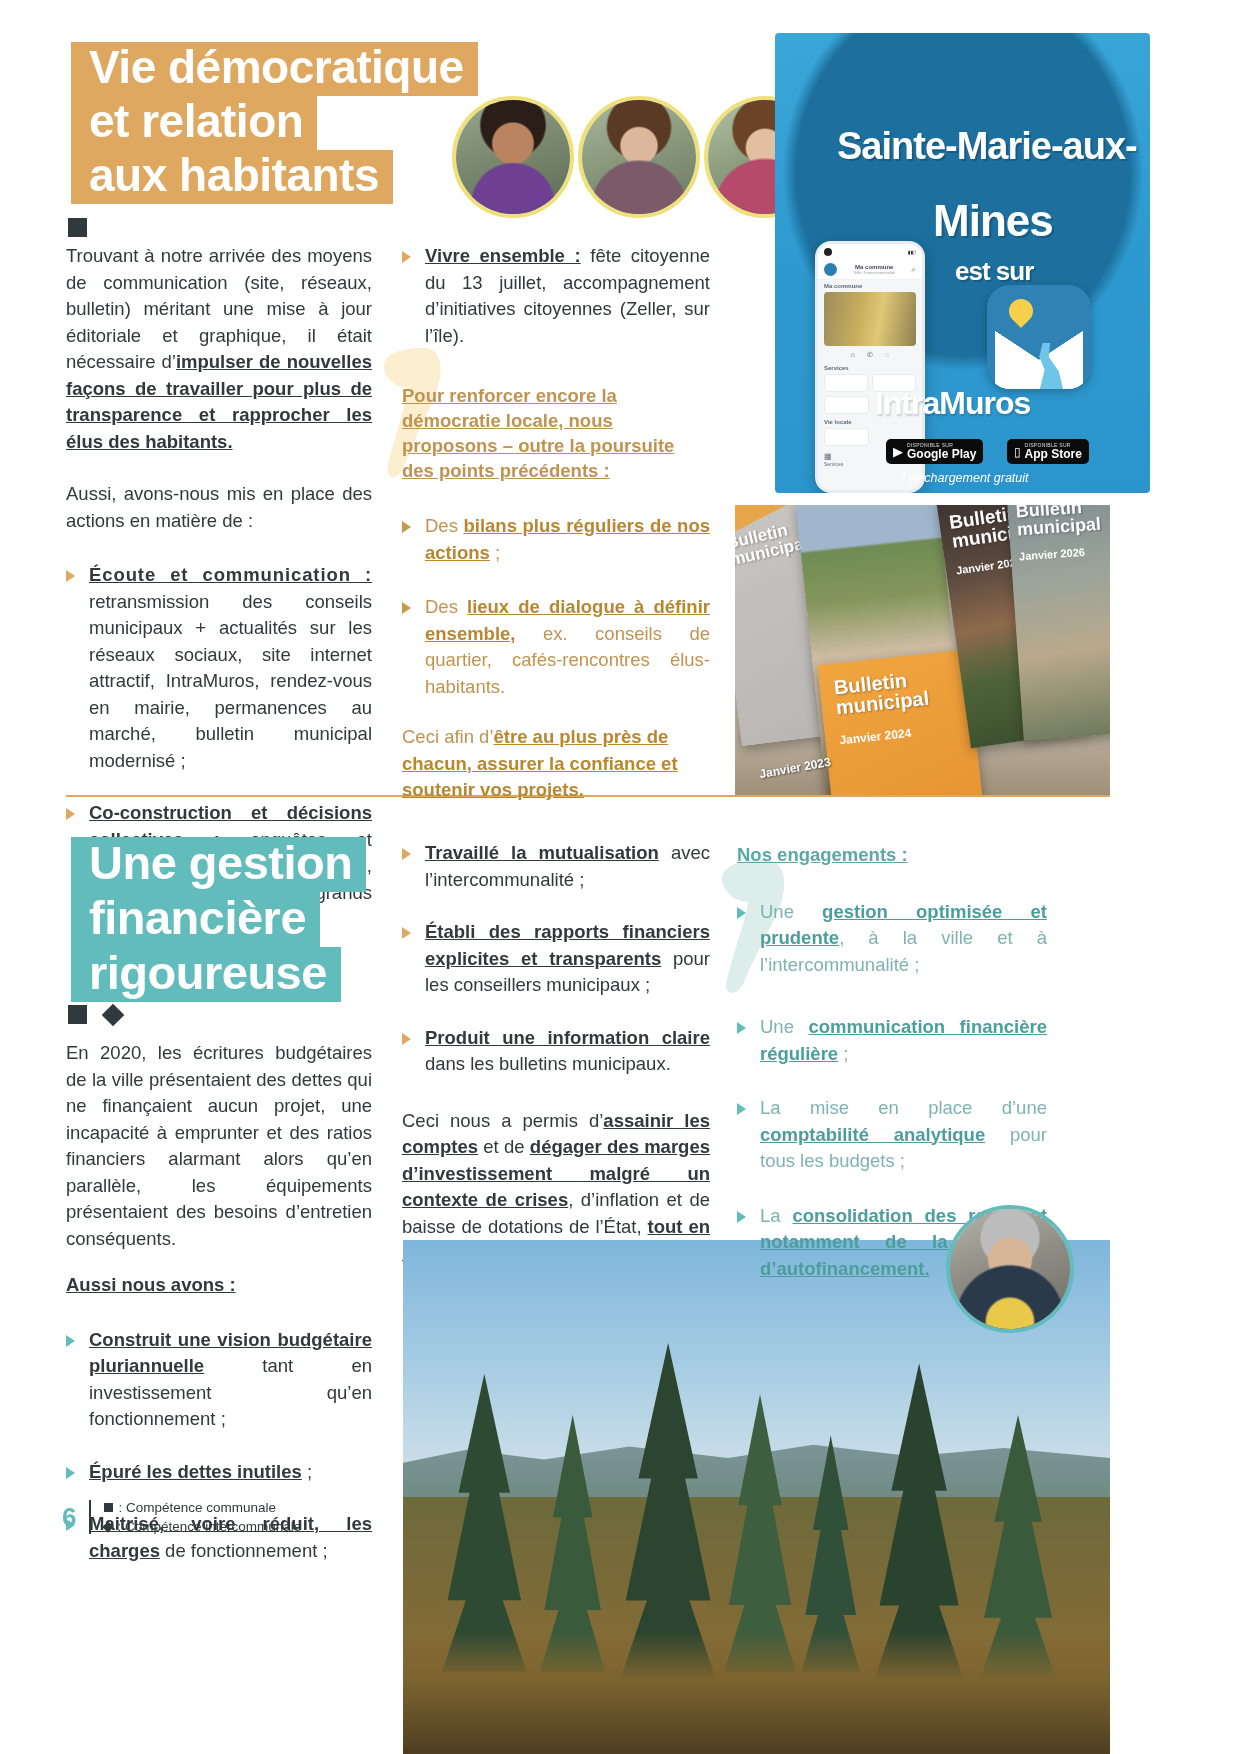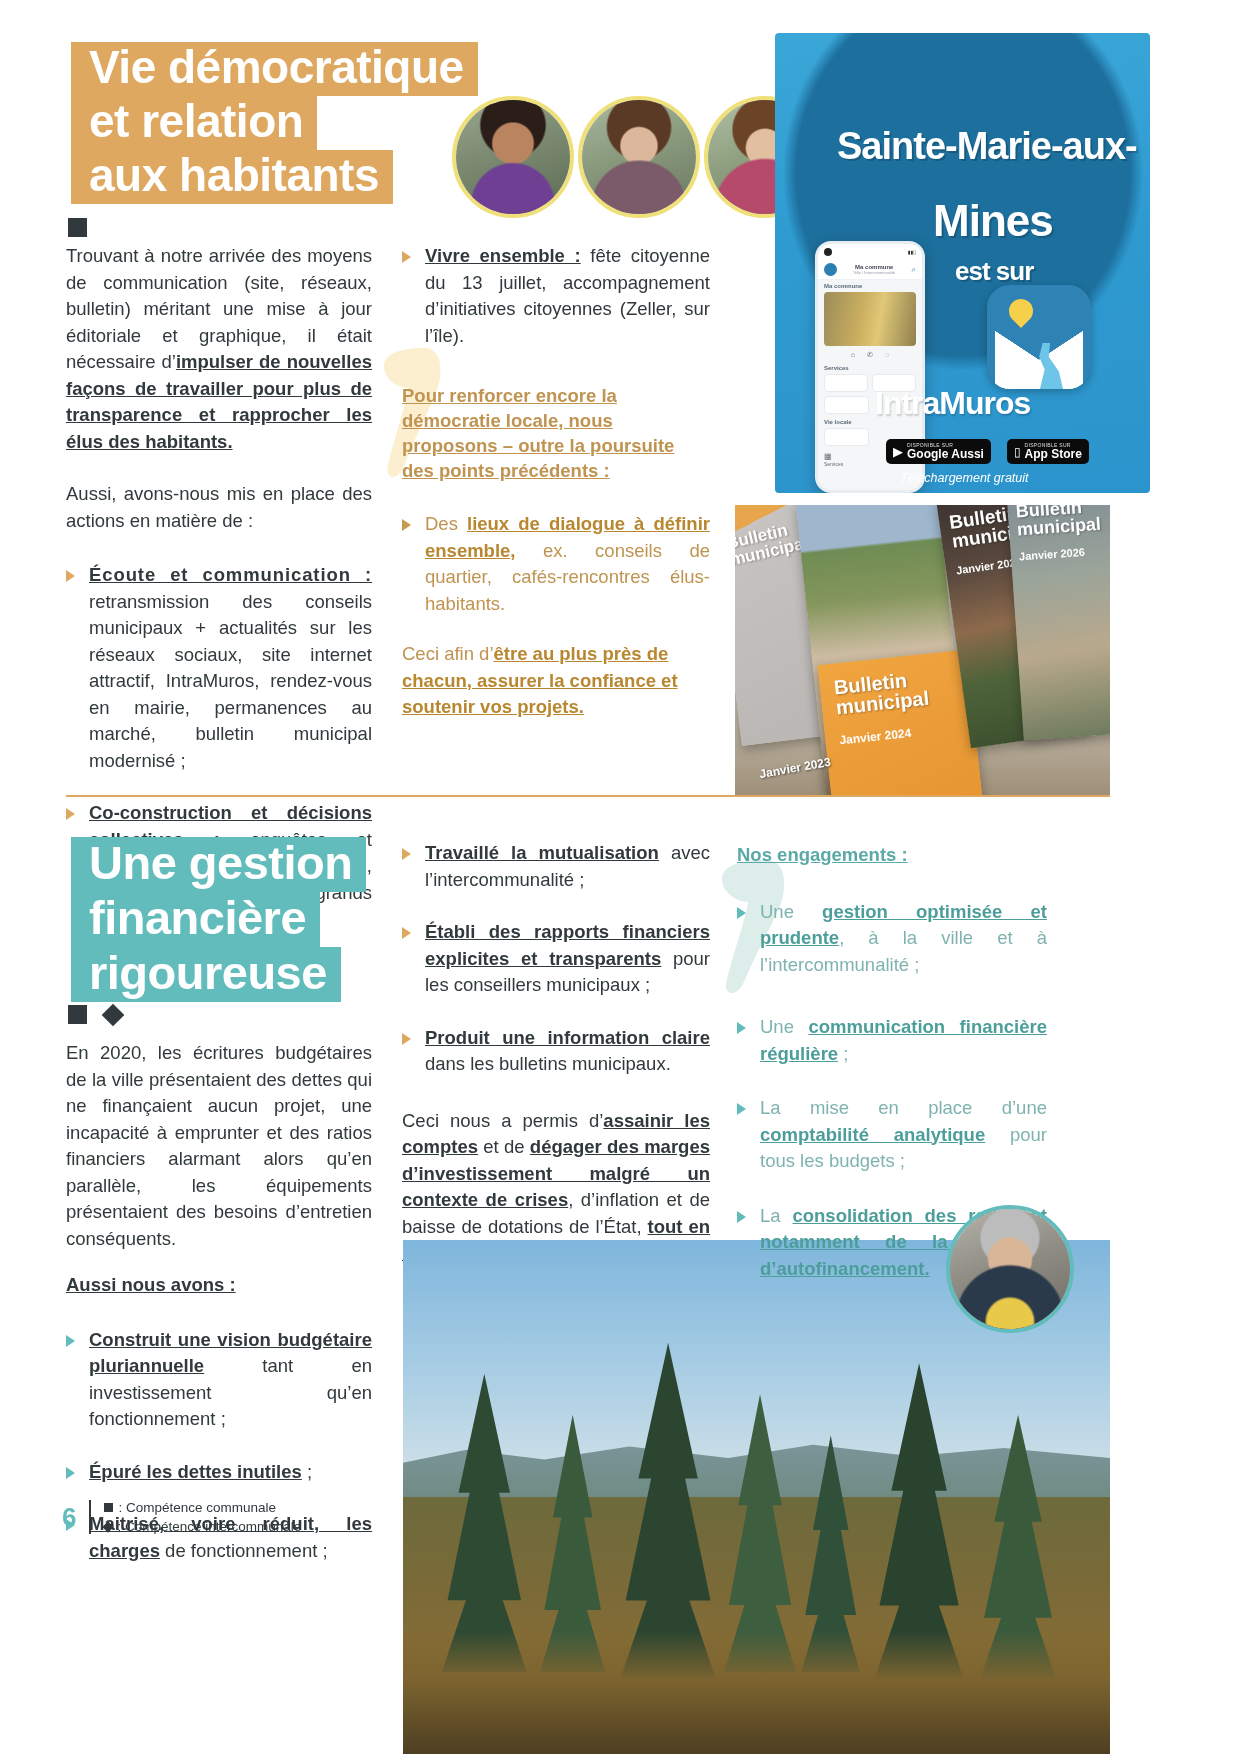--- a/index.html
+++ b/index.html
@@ -166,20 +166,24 @@
   </div>
 
   <div class="body-col" style="left:402px; top:243px; width:308px; z-index:2;">
     <div class="bullet">
       <span class="tri"></span>
       <span class="b">Vivre ensemble :</span><span> fête citoyenne du 13 juillet, accompagnement d’initiatives citoyennes (Zeller, sur l’île).</span>
     </div>
 
     <p class="para b gold-text" style="margin-top:34px; line-height:25px; text-align:left;">Pour renforcer encore la démocratie locale, nous proposons – outre la poursuite des points précédents :</p>
 
+    <div class="bullet gold gold-text" style="margin-top:30px;">
+      <span class="tri"></span>
+      <span>Des </span><span class="b">bilans plus réguliers de nos actions</span><span> ;</span>
+    </div>
 
     <div class="bullet gold gold-text" style="margin-top:28px;">
       <span class="tri"></span>
       <span>Des </span><span class="b">lieux de dialogue à définir ensemble,</span><span> ex. conseils de quartier, cafés-rencontres élus-habitants.</span>
     </div>
 
     <p class="para gold-text" style="margin-top:24px; text-align:left;">
       <span>Ceci afin d’</span><span class="b">être au plus près de chacun, assurer la confiance et soutenir vos projets.</span>
     </p>
   </div>
@@ -265,21 +269,21 @@
       <div style="position:absolute;left:42px;bottom:0;width:34px;height:46px;background:#6fc5e8;
                   clip-path: polygon(40% 0,62% 0,58% 30%,88% 62%,100% 100%,32% 100%,46% 58%,30% 30%);"></div>
     </div>
 
     <div class="im-word" style="left:100px; top:352px; font-size:32px;">IntraMuros</div>
 
     <div class="store" style="left:111px; top:406px;">
       <span style="color:#fff;font-size:13px;">▶</span>
       <span>
         <span class="sub" style="display:block;">Disponible sur</span>
-        <span class="main" style="display:block;">Google Aussi</span>
+        <span class="main" style="display:block;">Google Play</span>
       </span>
     </div>
 
     <div class="store" style="left:232px; top:406px;">
       <span style="color:#fff;font-size:12px;">▯</span>
       <span>
         <span class="sub" style="display:block;">Disponible sur</span>
         <span class="main" style="display:block;">App Store</span>
       </span>
     </div>

